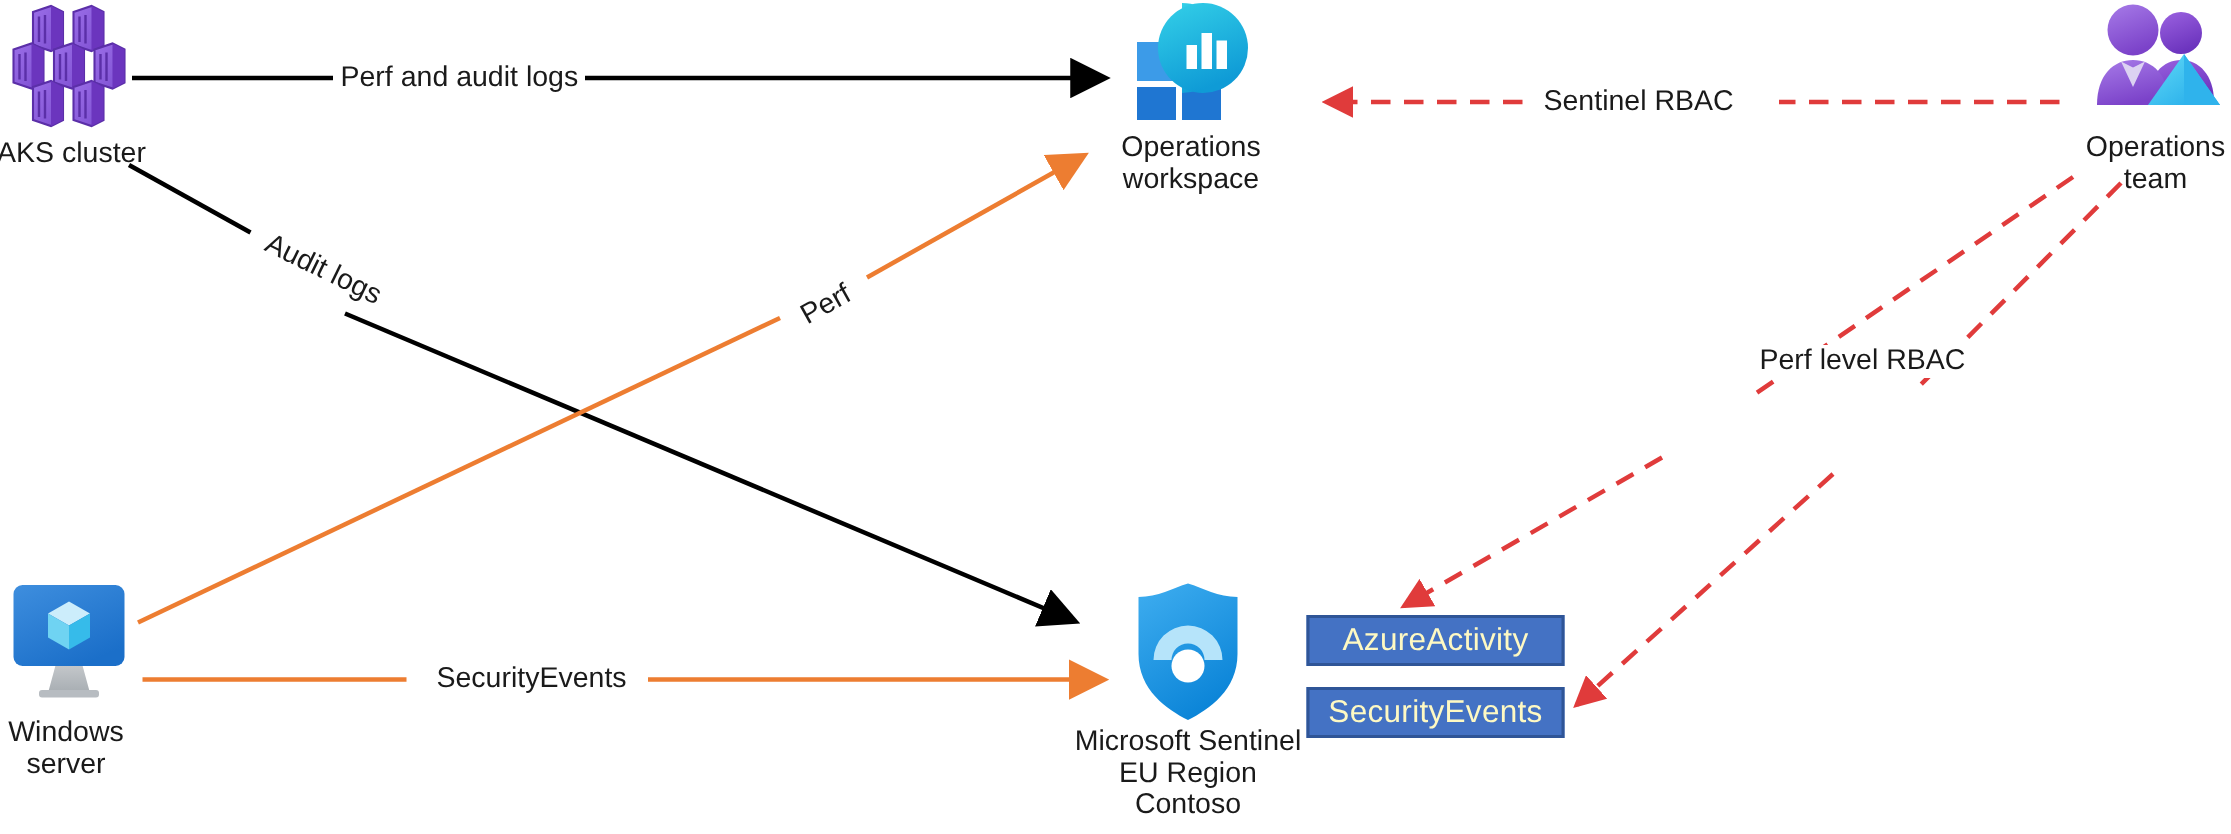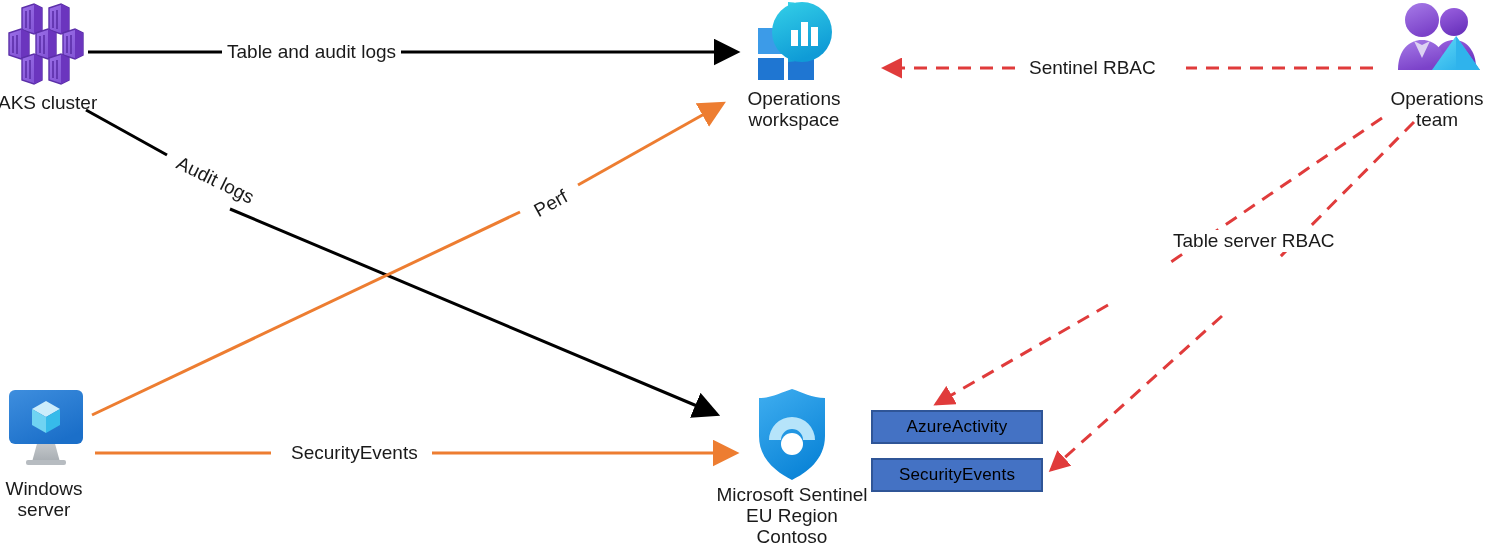--- a/index.html
+++ b/index.html
@@ -41,23 +41,23 @@
     color: #1a1a1a;
     background: #ffffff;
     padding: 0 5px;
     white-space: nowrap;
   }
   .table-box {
     position: absolute;
     box-sizing: border-box;
     background: #4472c4;
     border: 2px solid #2f5597;
-    color: #000000;
-    font-family: "Liberation Sans", sans-serif;
-    font-size: 17px;
+    color: #fef9c3;
+    font-family: "Liberation Sans", sans-serif;
+    font-size: 21px;
     display: flex;
     align-items: center;
     justify-content: center;
     letter-spacing: 0.2px;
   }
   .icon-wrap {
     position: absolute;
   }
 </style>
 </head>
@@ -107,31 +107,31 @@
       <line x1="1382" y1="118" x2="1168" y2="264" stroke="#E03B3B" stroke-width="3" stroke-dasharray="13 9"></line>
       <line x1="1108" y1="305" x2="936" y2="404" stroke="#E03B3B" stroke-width="3" stroke-dasharray="13 9" marker-end="url(#arrow-red)"></line>
     </g>
 
     <g>
       <line x1="1414" y1="122" x2="1279" y2="258" stroke="#E03B3B" stroke-width="3" stroke-dasharray="13 9"></line>
       <line x1="1222" y1="316" x2="1051" y2="470" stroke="#E03B3B" stroke-width="3" stroke-dasharray="13 9" marker-end="url(#arrow-red)"></line>
     </g>
   </svg>
 
-  <div class="edge-label" style="left:222px; top:41px;">Table and audit logs</div>
+  <div class="edge-label" style="left:222px; top:41px;">Perf and audit logs</div>
 
   <div class="edge-label" style="left:178px; top:150px; transform: rotate(26deg); transform-origin: left top;">Audit logs</div>
 
   <div class="edge-label" style="left:526px; top:205px; transform: rotate(-29deg); transform-origin: left top;">Perf</div>
 
   <div class="edge-label" style="left:286px; top:442px;">SecurityEvents</div>
 
   <div class="edge-label" style="left:1024px; top:57px;">Sentinel RBAC</div>
 
-  <div class="edge-label" style="left:1168px; top:230px;">Table server RBAC</div>
+  <div class="edge-label" style="left:1168px; top:230px;">Perf level RBAC</div>
 
   <div class="node" style="left:0px; top:2px; width:100px;">
     <div class="icon-wrap" style="left:8px; top:0px;">
       <svg width="88" height="84" viewBox="0 0 88 84">
         <defs>
           <linearGradient id="cubeg" x1="0" y1="0" x2="1" y2="1">
             <stop offset="0%" stop-color="#9B6FE8"></stop>
             <stop offset="100%" stop-color="#7C4DD0"></stop>
           </linearGradient>
         </defs>

